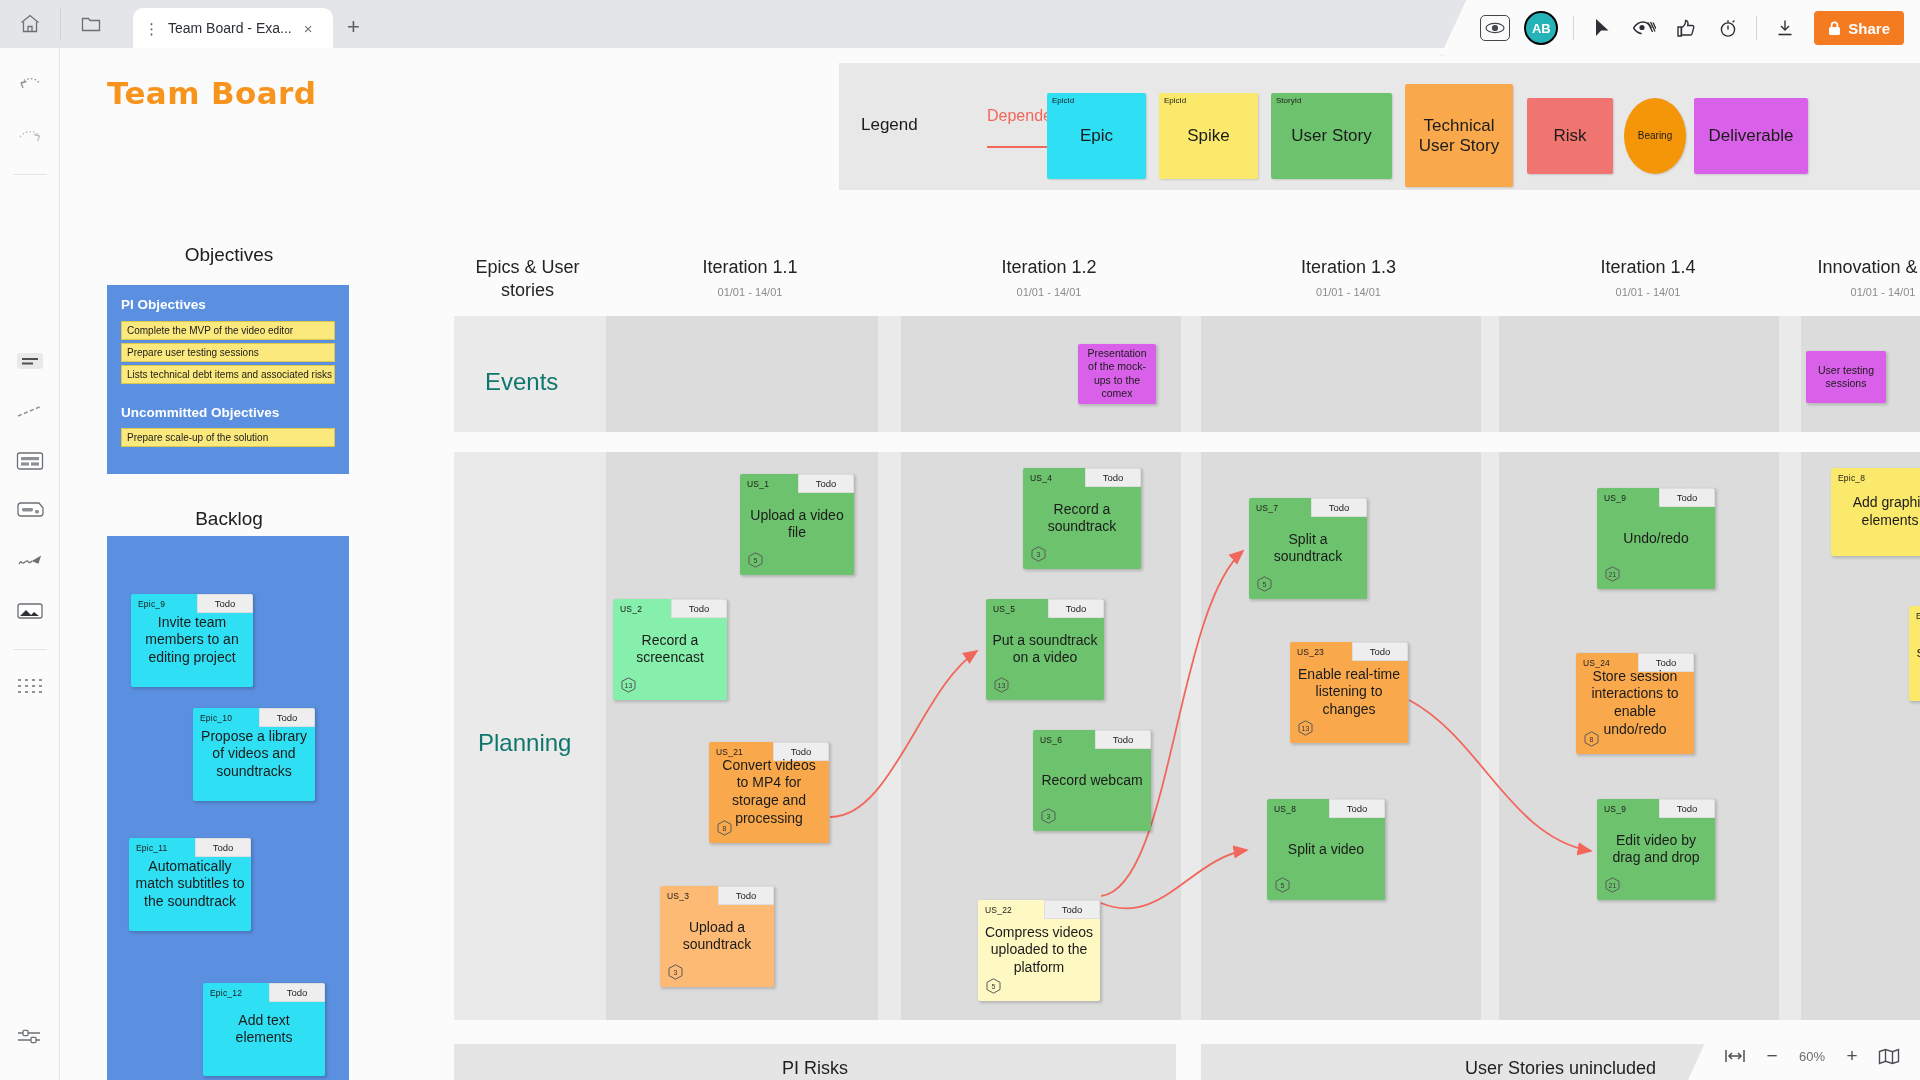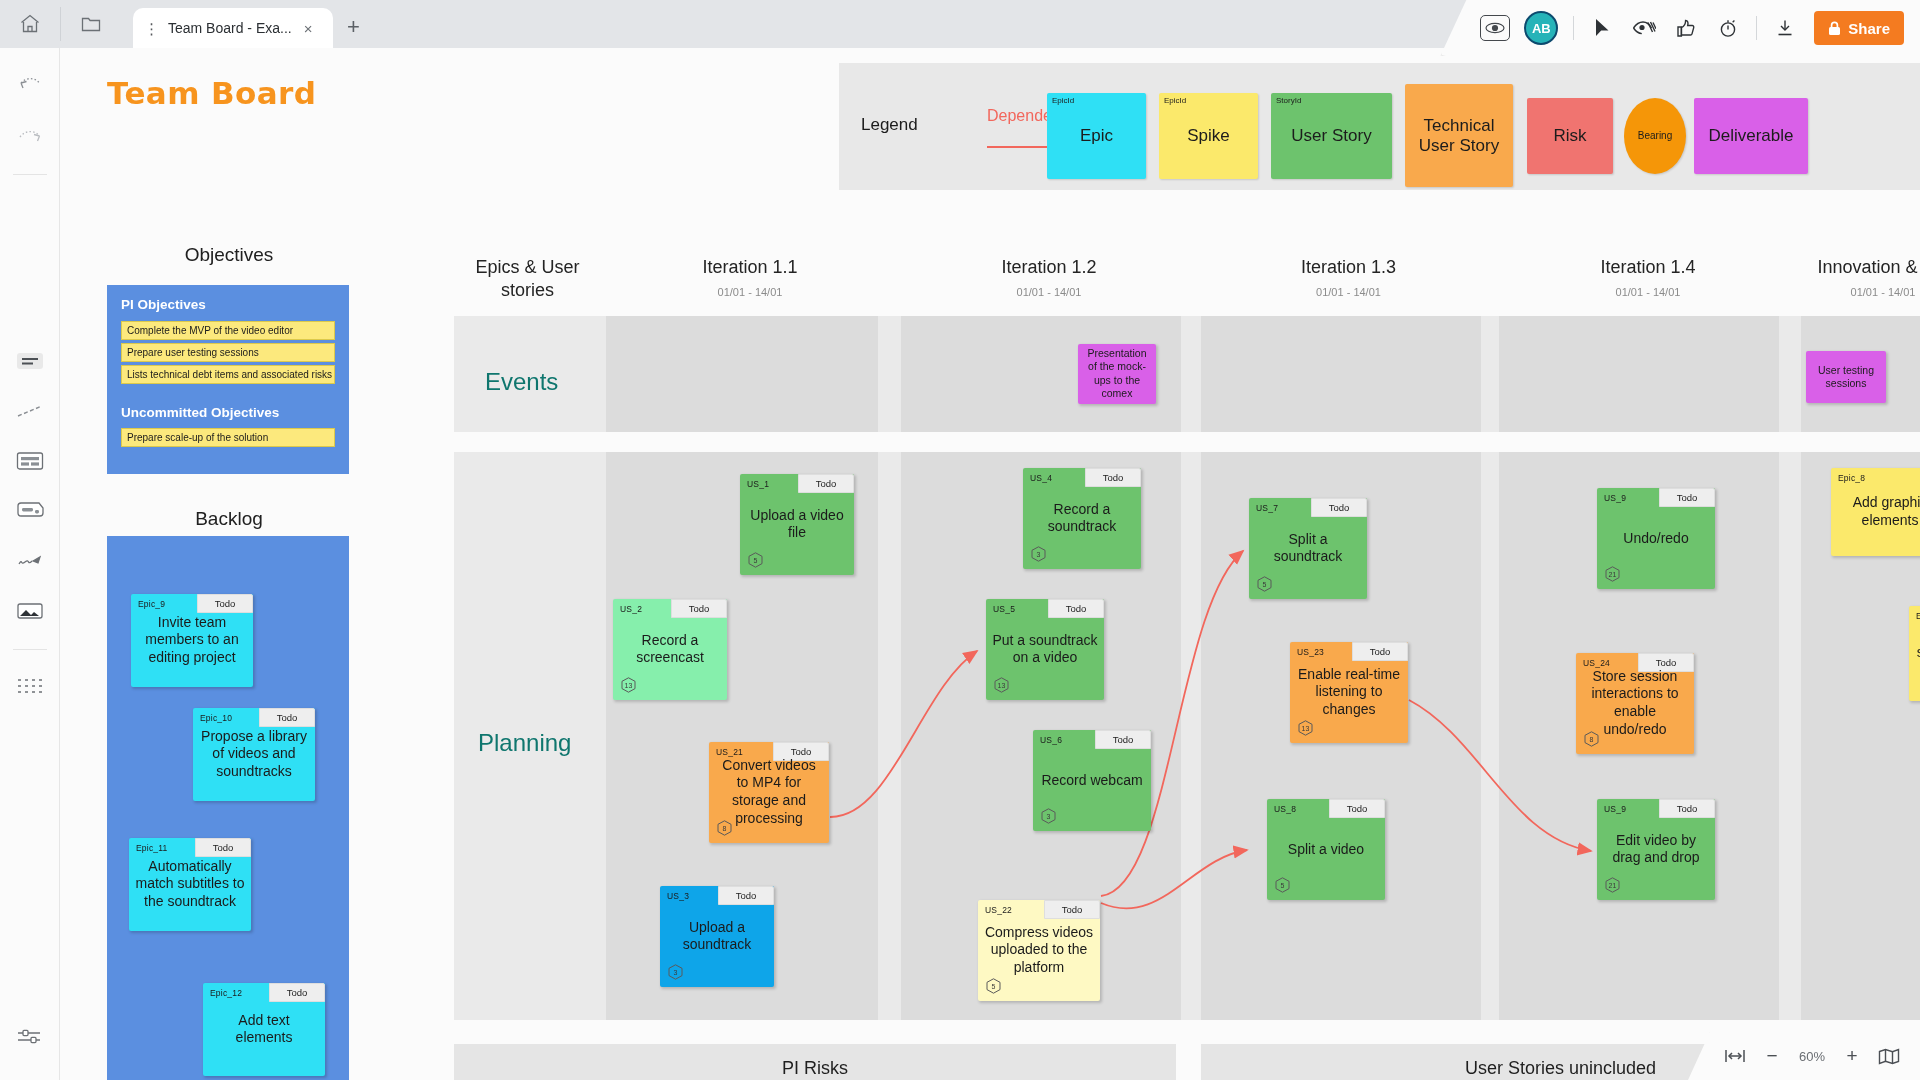--- a/index.html
+++ b/index.html
@@ -194,21 +194,21 @@
     width: 42px; height: 42px;
     display: flex; align-items: center; justify-content: center;
     color: #44484d;
   }
   .tb-sep { width: 1px; height: 24px; background: #d4d7da; margin: 0 7px; }
   .avatar {
     width: 34px; height: 34px; border-radius: 50%;
     background: #26B3B8; color: #fff;
     font-size: 13px; font-weight: bold;
     display: flex; align-items: center; justify-content: center;
-    border: 2px solid #0c4a6e;
+    border: 2px solid #000000;
     margin: 0 8px;
   }
   .share-btn {
     height: 34px; border-radius: 4px;
     background: #F47B20; color: #fff;
     font-size: 15px; font-weight: bold;
     display: flex; align-items: center; gap: 7px;
     padding: 0 14px; margin-left: 8px;
   }
   .frame-icon {
@@ -450,21 +450,21 @@
         <div class="cid">US_21</div>
         <div class="status">Todo</div>
         <div class="ctext">Convert videos to MP4 for storage and processing</div>
         <div class="pts">
           <svg viewBox="0 0 15 16">
             <path d="M7.5 .8 L14 4.3 V11.6 L7.5 15.2 L1 11.6 V4.3 Z" fill="none" stroke="#5a5a5a" stroke-width="1"></path>
           </svg>
           <span>8</span>
         </div>
       </div>
-      <div class="card vcenter" style="left: 599px; top: 838px; width: 114px; height: 101px; background: #0ea5e9;">
+      <div class="card vcenter" style="left: 599px; top: 838px; width: 114px; height: 101px; background: #fdba74;">
         <div class="cid">US_3</div>
         <div class="status">Todo</div>
         <div class="ctext">Upload a soundtrack</div>
         <div class="pts">
           <svg viewBox="0 0 15 16">
             <path d="M7.5 .8 L14 4.3 V11.6 L7.5 15.2 L1 11.6 V4.3 Z" fill="none" stroke="#5a5a5a" stroke-width="1"></path>
           </svg>
           <span>3</span>
         </div>
       </div>

